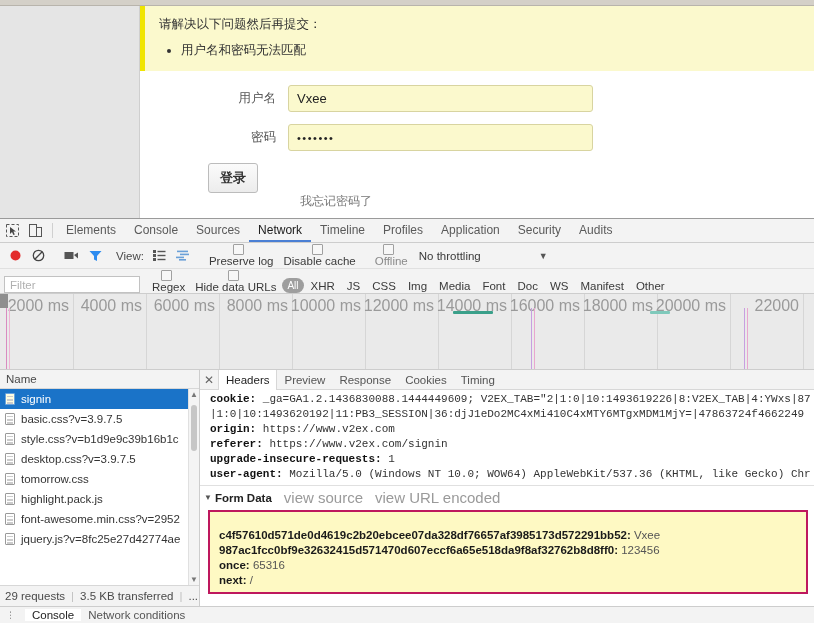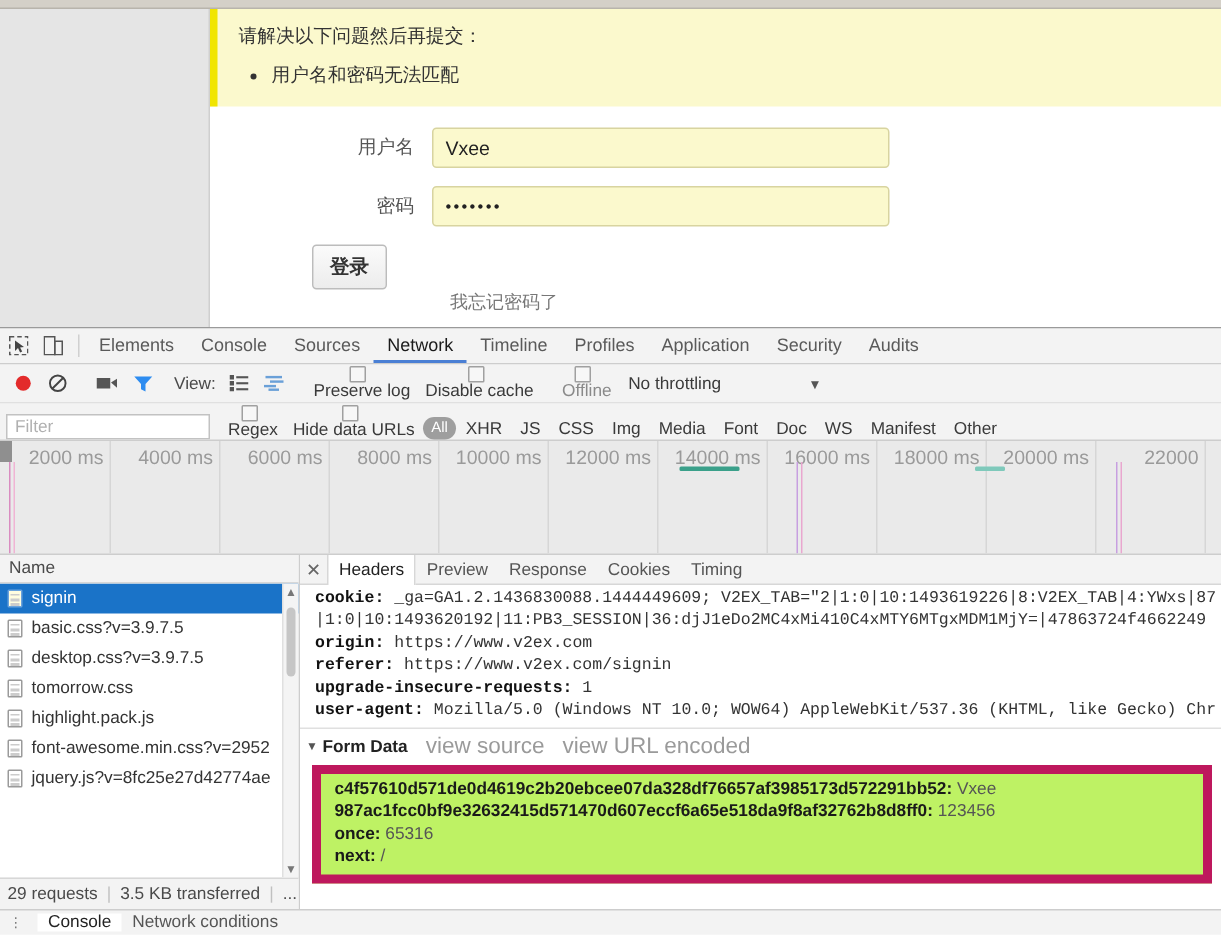--- a/index.html
+++ b/index.html
@@ -126,21 +126,21 @@
   
   .dt-overview {
     height:76px; position:relative;
     background:#eaeaea; border-bottom:1px solid #cdcdcd;
     overflow:hidden;
   }
   .ov-tick {
     position:absolute; top:0; bottom:0; width:1px; background:#d6d6d6;
   }
   .ov-label {
-    position:absolute; top:3px; font-size:13px; color:#9a9a9a;
+    position:absolute; top:3px; font-size:16px; color:#9a9a9a;
     transform:translateX(-100%); padding-right:4px; white-space:nowrap;
   }
   .ov-grab {
     position:absolute; left:0; top:0; width:8px; height:14px;
     background:#8f8f8f;
   }
   .ov-bar { position:absolute; height:3px; background:#3aa08a; border-radius:1px; }
   .ov-bar.light { background:#7fc9bb; }
   .ov-vline { position:absolute; top:14px; bottom:0; width:1px; }
 
@@ -218,23 +218,23 @@
   .fd-head {
     display:flex; align-items:center; gap:0;
     padding:3px 0 2px 4px; border-top:1px solid #e0e0e0; margin-top:3px;
   }
   .fd-tri { font-size:8px; color:#555; margin-right:3px; }
   .fd-title { font-size:11.5px; font-weight:bold; color:#222; }
   .fd-link { font-size:15px; color:#9a9a9a; margin-left:12px; cursor:pointer; }
 
   .fd-box {
     margin:2px 6px 0 8px;
-    border:6px solid #be185d;
-    padding:3px 0 4px 0;
-    background:#bef264;
+    border:2px solid #be185d;
+    padding:16px 0 4px 0;
+    background:#fef9c3;
   }
   .fd-line {
     font-size:11.5px; color:#444; line-height:15px;
     padding-left:9px; white-space:nowrap; overflow:hidden;
   }
   .fd-key { font-weight:bold; color:#1a1a1a; }
   .fd-val { color:#555; }
 
   
   .dt-drawer {
@@ -435,20 +435,24 @@
     <div class="net-list">
       <div class="net-head">Name</div>
       <div class="net-rows">
         <div class="net-row sel">
           <span class="doc-ico"></span>
           <span>signin</span>
         </div>
         <div class="net-row">
           <span class="doc-ico"></span>
           <span>basic.css?v=3.9.7.5</span>
+        </div>
+        <div class="net-row">
+          <span class="doc-ico"></span>
+          <span>style.css?v=b1d9e9c39b16b1c</span>
         </div>
         <div class="net-row">
           <span class="doc-ico"></span>
           <span>desktop.css?v=3.9.7.5</span>
         </div>
         <div class="net-row">
           <span class="doc-ico"></span>
           <span>tomorrow.css</span>
         </div>
         <div class="net-row">

